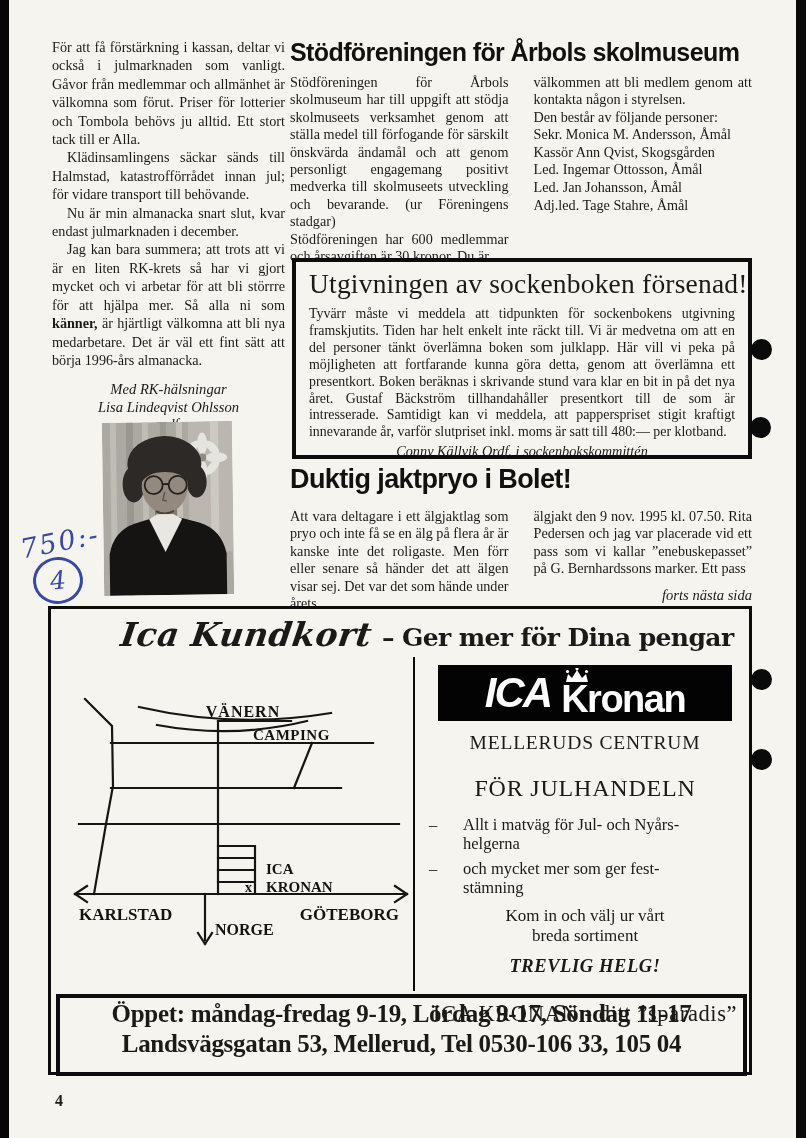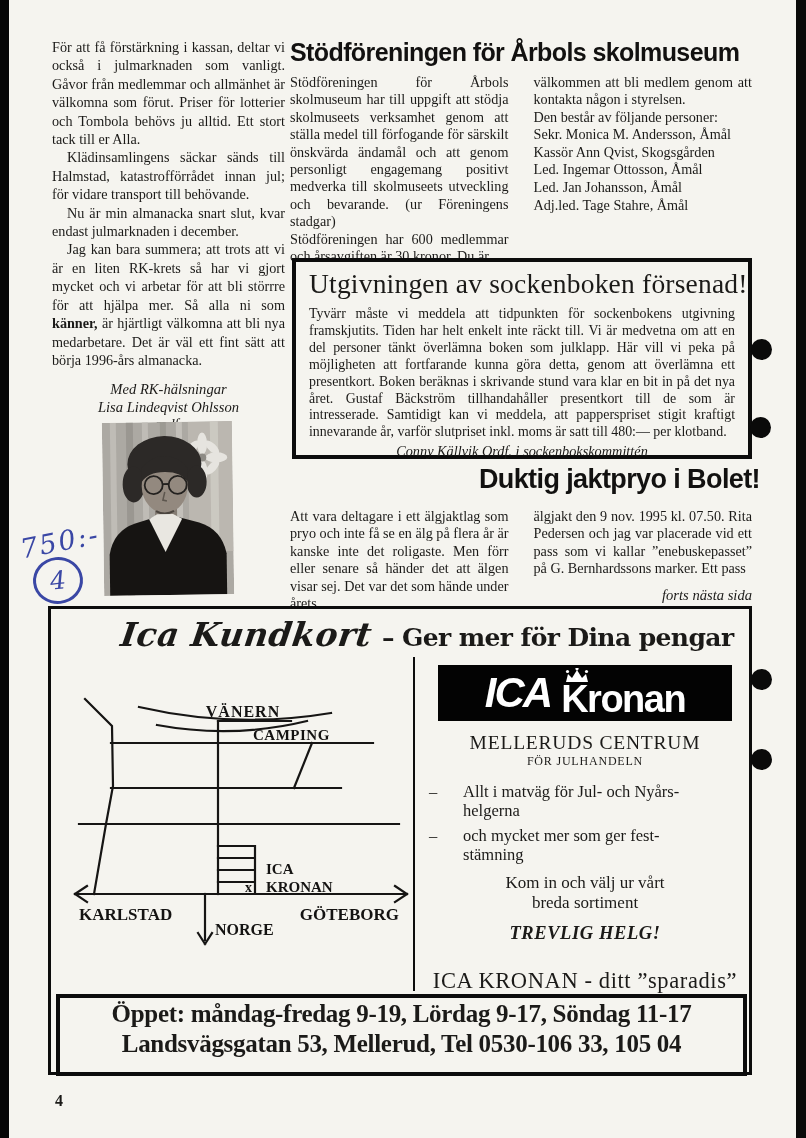--- a/index.html
+++ b/index.html
@@ -16,21 +16,21 @@
   
   .left-col{position:absolute;left:52px;top:38px;width:233px;font-size:14.2px;line-height:18.4px;text-align:justify;}
   .left-col p{margin:0;}
   .left-col p.ind{text-indent:15px;}
   .bold{font-weight:bold;}
   .sig{margin-top:12px;text-align:center;font-style:italic;font-size:14.6px;line-height:17.5px;}
 
   
   .h-heavy{font-family:"Liberation Sans","DejaVu Sans",sans-serif;font-weight:900;letter-spacing:-0.6px;color:#121110;}
   .art1-title{position:absolute;left:290px;top:38px;font-size:25px;width:470px;}
-  .art2-title{position:absolute;left:290px;top:464px;font-size:27px;width:470px;text-align:right;}
+  .art2-title{position:absolute;left:290px;top:464px;font-size:27px;width:470px;}
 
   .cols{position:absolute;display:flex;gap:25px;}
   .art1-cols{left:290px;top:74px;width:462px;}
   .art2-cols{left:290px;top:508px;width:462px;}
   .col{width:223px;font-size:14.2px;line-height:17.4px;}
   .just{text-align:justify;}
   .col p{margin:0;}
   .persons div{line-height:17.6px;white-space:nowrap;}
   .lead-line{margin-bottom:2px;}
   .forts{text-align:right;font-style:italic;margin-top:9px;font-size:14.6px;}
@@ -64,21 +64,21 @@
   .panel{position:absolute;left:368px;top:52px;width:332px;text-align:center;}
   .logo-box{margin:4px auto 0 auto;width:294px;height:56px;background:#030303;color:#fff;
             display:flex;align-items:center;justify-content:center;gap:10px;}
   .logo-ica{font-family:"Liberation Sans","DejaVu Sans",sans-serif;font-weight:900;font-style:italic;
             font-size:42px;letter-spacing:-2px;line-height:1;}
   .logo-kr-wrap{display:flex;flex-direction:column;align-items:flex-start;line-height:1;}
   .logo-kr-wrap svg{margin:0 0 -3px 2px;}
   .logo-kronan{font-family:"Liberation Sans","DejaVu Sans",sans-serif;font-weight:900;
                font-size:38px;letter-spacing:-1.5px;line-height:1;}
   .mc{font-size:19.5px;letter-spacing:0.8px;margin-top:11px;}
-  .fj{font-size:12px;letter-spacing:0.8px;margin-top:0;}
+  .fj{font-size:24px;letter-spacing:0.8px;margin-top:21px;}
   .bullets{text-align:left;margin:13px 0 0 10px;font-size:16.5px;line-height:19px;}
   .bullet{display:flex;gap:20px;margin-bottom:6px;}
   .bullet .dash{flex:0 0 14px;}
   .invite{margin-top:9px;font-size:17px;line-height:20px;}
   .greeting{margin-top:10px;font-size:18.5px;font-weight:700;font-style:italic;letter-spacing:0.6px;}
   .slogan{margin-top:24px;font-size:22.5px;letter-spacing:0.6px;white-space:nowrap;}
   .hours-box{position:absolute;left:5px;top:385px;width:691px;height:82px;border:4px solid #0c0c0c;
              box-sizing:border-box;text-align:center;font-weight:700;}
   .hours-line{font-size:25px;line-height:30px;letter-spacing:-0.3px;white-space:nowrap;}
   .hours-line:first-child{margin-top:1px;}

